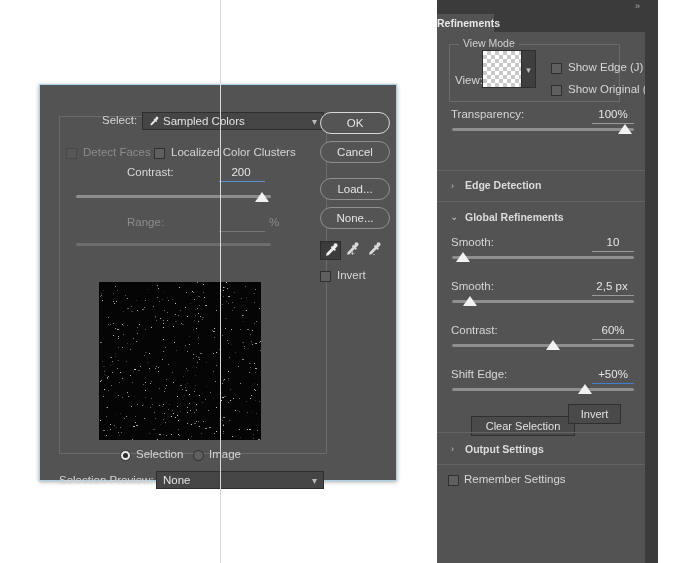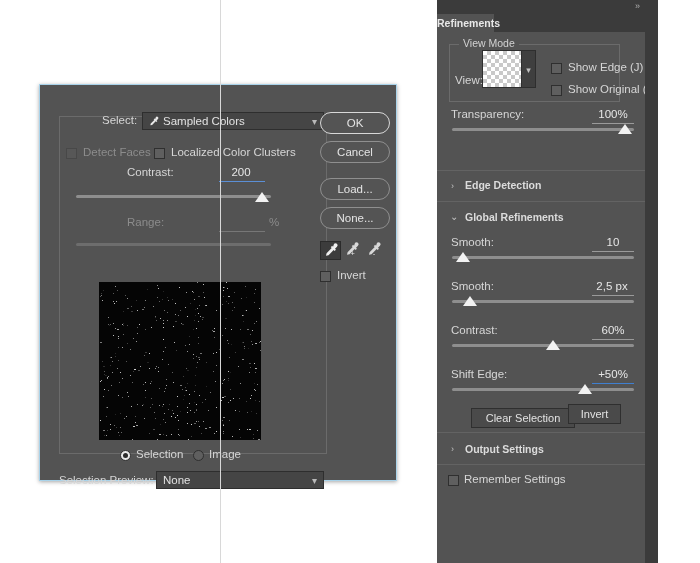--- a/index.html
+++ b/index.html
@@ -734,21 +734,21 @@
     <div class="gray-underline" style="left:155px;top:307px;width:42px;"></div>
     <div class="slider-track" style="left:15px;top:312px;width:182px;"></div>
     <div class="slider-thumb" style="left:109px;top:308px;"></div>
 
     <div class="lbl" style="left:14px;top:336px;">Shift Edge:</div>
     <div class="val-num" style="left:154px;top:336px;width:44px;">+50%</div>
     <div class="blue-underline" style="left:155px;top:351px;width:42px;"></div>
     <div class="slider-track" style="left:15px;top:356px;width:182px;"></div>
     <div class="slider-thumb" style="left:141px;top:352px;"></div>
 
-    <div class="rect-btn" style="left:34px;top:376px;width:104px;">Clear Selection</div>
+    <div class="rect-btn" style="left:34px;top:384px;width:104px;">Clear Selection</div>
     <div class="rect-btn" style="left:131px;top:372px;width:53px;">Invert</div>
 
     <div class="sec-divider" style="top:400px;"></div>
 
     <div class="tri" style="left:14px;top:412px;">›</div>
     <div class="sec-hdr" style="left:28px;top:411px;">Output Settings</div>
 
     <div class="sec-divider" style="top:432px;"></div>
 
     <div class="cbox" style="left:11px;top:443px;"></div>

